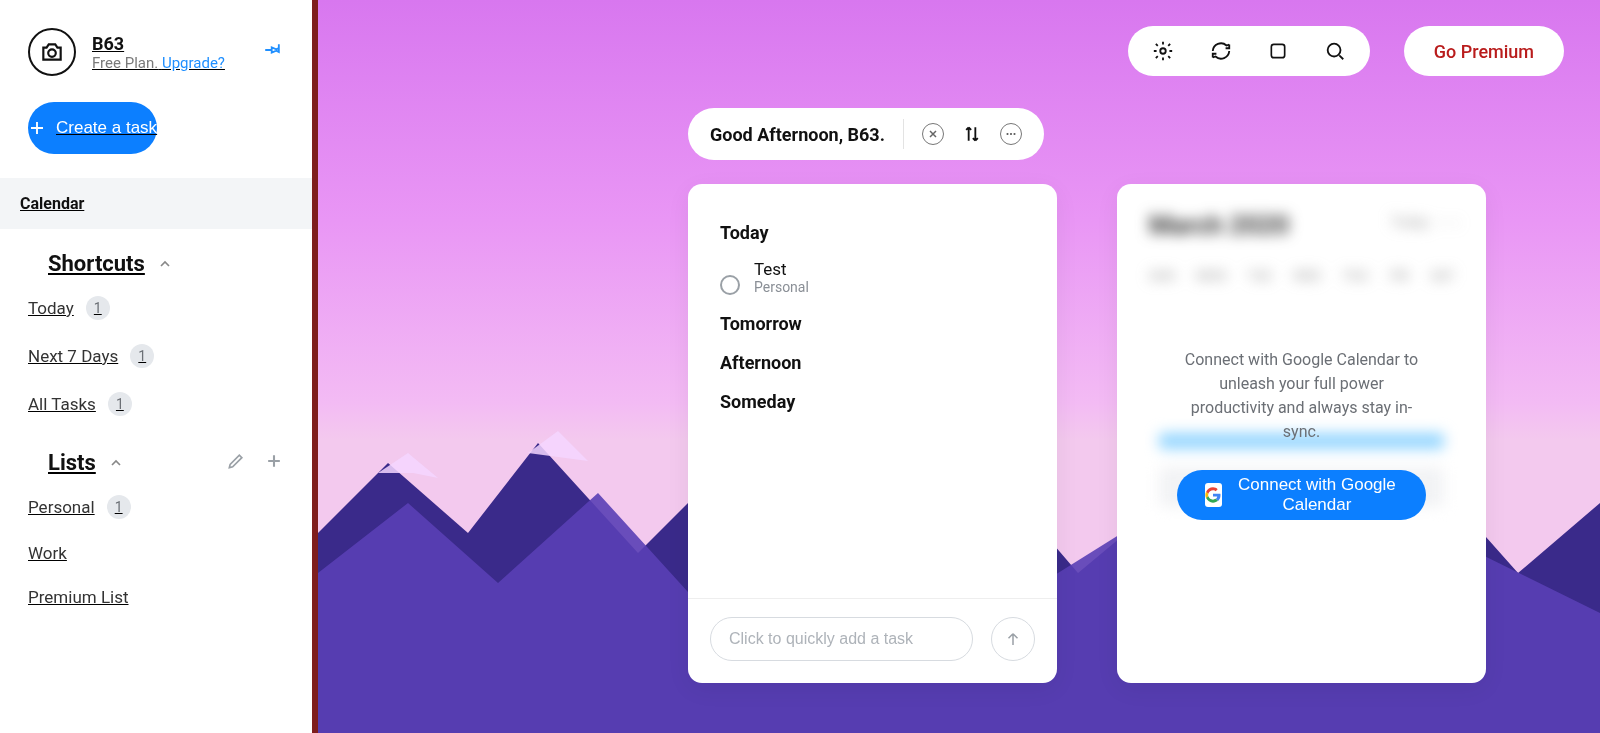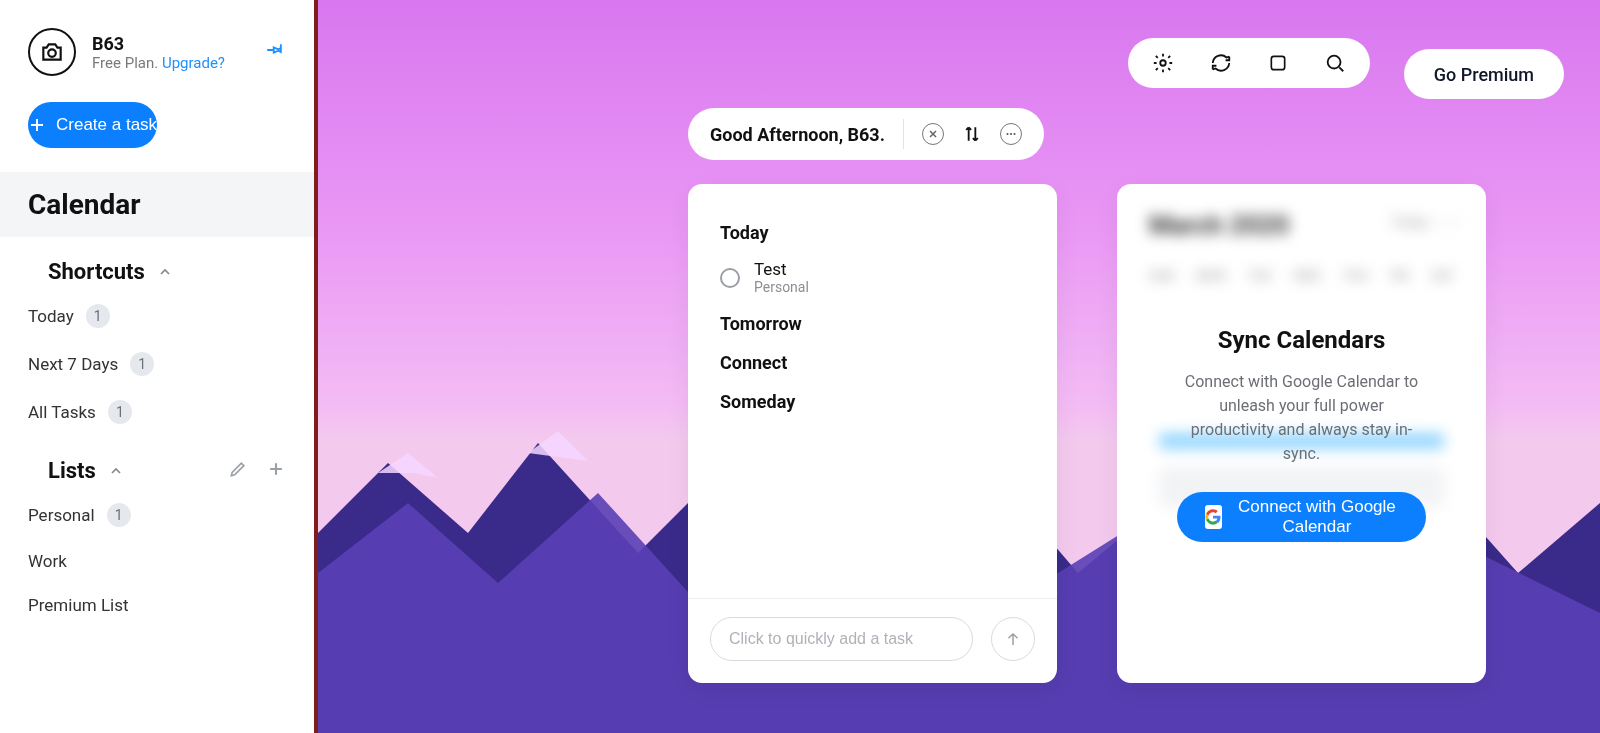--- a/index.html
+++ b/index.html
@@ -10,21 +10,22 @@
   overflow: hidden;
   display: flex;
   background: #f5f5f5;
 }
 .sidebar {
   width: 318px;
   background: #fff;
   display: flex;
   flex-direction: column;
   position: relative;
-  border-right: 4px solid #7f1d1d;
+  border-right: 6px solid #7f1d1d;
+  text-decoration: underline;
 }
 .sidebar-scroll {
   height: 100%;
   overflow-y: auto;
 }
 .profile-row {
   display: flex;
   align-items: center;
   padding: 28px 28px 12px 28px;
   gap: 16px;
@@ -40,30 +41,30 @@
 .profile-name { font-weight: 700; font-size: 18px; color: #111; }
 .profile-plan { font-size: 15px; color: #7a7a7a; }
 .profile-plan a { color: #1f8fff; text-decoration: none; }
 .pin-icon { color: #1f8fff; }
 .create-task-btn {
   margin: 14px 28px 24px 28px;
   background: #0c7fff;
   color: #fff;
   border: none;
   border-radius: 26px;
-  height: 46px;
+  height: 52px;
   font-size: 17px;
   font-weight: 500;
   display: flex; align-items: center; justify-content: center;
   gap: 10px;
   cursor: pointer;
 }
 .nav-section-title {
-  padding: 16px 28px;
-  font-size: 28px;
+  padding: 16px 20px;
+  font-size: 16px;
   font-weight: 700;
   color: #111;
   display: flex; align-items: center; gap: 10px;
 }
 .nav-section-title.active {
   background: #f3f5f7;
 }
 .nav-header-row {
   padding: 22px 28px 8px 28px;
   display: flex;
@@ -119,25 +120,24 @@
   padding: 0 24px;
   gap: 36px;
 }
 .toolbar-icon { color: #111; cursor: pointer; display:flex; }
 .premium-pill {
   background: #fff;
   border-radius: 26px;
   height: 50px;
   padding: 8px 30px;
   display: flex; align-items: center;
-  color: #0f172a;
+  color: #b91c1c;
   font-size: 18px;
   font-weight: 500;
   cursor: pointer;
-  margin-top: 23px;
 }
 
 .greeting-pill {
   position: absolute;
   top: 108px; left: 370px;
   background: #fff;
   border-radius: 26px;
   height: 52px;
   display: flex; align-items: center;
   padding: 0 22px;
@@ -165,21 +165,21 @@
   background: #fff;
   border-radius: 14px;
   flex: 1;
   display: flex; flex-direction: column;
   box-shadow: 0 6px 24px rgba(0,0,0,0.06);
   overflow: hidden;
 }
 .tasks-body { padding: 24px 32px 0 32px; flex:1; }
 .section-head { font-size: 18px; font-weight: 700; color: #111; margin-top: 18px; }
 .section-head:first-child { margin-top: 14px; }
-.task-item { display:flex; gap: 14px; margin-top: 16px; align-items:center; }
+.task-item { display:flex; gap: 14px; margin-top: 16px; align-items:flex-end; }
 .task-check {
   width: 20px; height: 20px; border: 2px solid #9aa0a6; border-radius: 50%; margin-top:2px;
   cursor:pointer;
 }
 .task-title { font-size: 17px; color: #111; }
 .task-sub { font-size: 14px; color: #8a8f96; }
 .tasks-footer {
   border-top: 1px solid #eee;
   padding: 18px 22px 22px 22px;
   display:flex; align-items:center; gap: 18px;
@@ -396,21 +396,21 @@
       <div class="tasks-body">
         <div class="section-head">Today</div>
         <div class="task-item">
           <span class="task-check"></span>
           <div>
             <div class="task-title">Test</div>
             <div class="task-sub">Personal</div>
           </div>
         </div>
         <div class="section-head">Tomorrow</div>
-        <div class="section-head">Connect</div>
+        <div class="section-head">Afternoon</div>
         <div class="section-head">Someday</div>
       </div>
       <div class="tasks-footer">
         <input class="quick-input" placeholder="Click to quickly add a task" style="">
         <button class="send-btn">
           <svg width="18" height="18" viewBox="0 0 24 24" fill="none" stroke="#9aa0a6" stroke-width="2">
               <path d="M12 20V5M12 5l-6 6M12 5l6 6"></path>
             </svg>
         </button>
       </div>
@@ -426,21 +426,20 @@
             <span>TUE</span>
             <span>WED</span>
             <span>THU</span>
             <span>FRI</span>
             <span>SAT</span>
           </div>
         <div class="bar1"></div>
         <div class="linebox"></div>
       </div>
       <div class="cal-overlay">
-        <h2>Sync Calendars</h2>
         <p>Connect with Google Calendar to unleash your full power productivity and always stay in-sync.</p>
         <button class="connect-btn">
           <span class="g-badge">
             <svg width="16" height="16" viewBox="0 0 48 48">
                 <path fill="#EA4335" d="M24 9.5c3.9 0 6.6 1.7 8.1 3.1l5.9-5.9C34.6 3.3 29.9 1 24 1 14.8 1 6.9 6.6 3.3 14.7l6.9 5.4C12 13.3 17.4 9.5 24 9.5z"></path>
                 <path fill="#4285F4" d="M46.5 24.5c0-1.6-.1-2.8-.4-4H24v8.1h12.7c-.5 3-2.3 5.6-5 7.3l7.7 6C43.9 37.6 46.5 31.6 46.5 24.5z"></path>
                 <path fill="#FBBC05" d="M10.2 28.1c-.5-1.3-.7-2.7-.7-4.1s.3-2.8.7-4.1l-6.9-5.4C1.8 17.8 1 20.8 1 24s.8 6.2 2.3 9.5l6.9-5.4z"></path>
                 <path fill="#34A853" d="M24 47c6.1 0 11.2-2 14.9-5.5l-7.7-6c-2.1 1.5-5 2.5-7.2 2.5-6.6 0-12-4.3-13.8-10.1l-6.9 5.4C6.9 41.4 14.8 47 24 47z"></path>
               </svg>
           </span>

